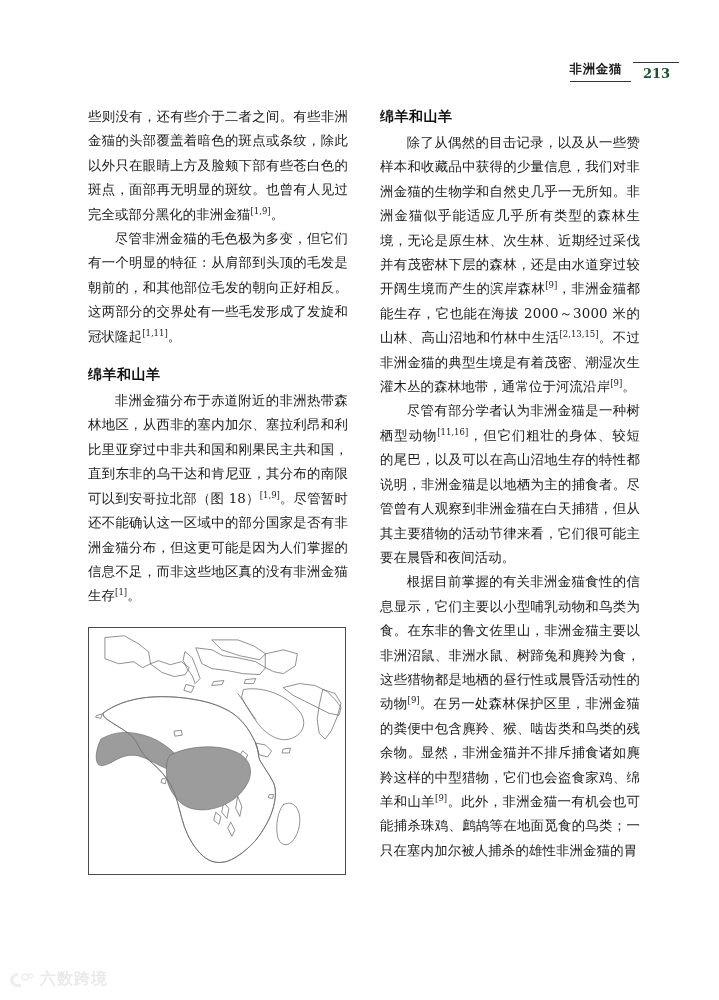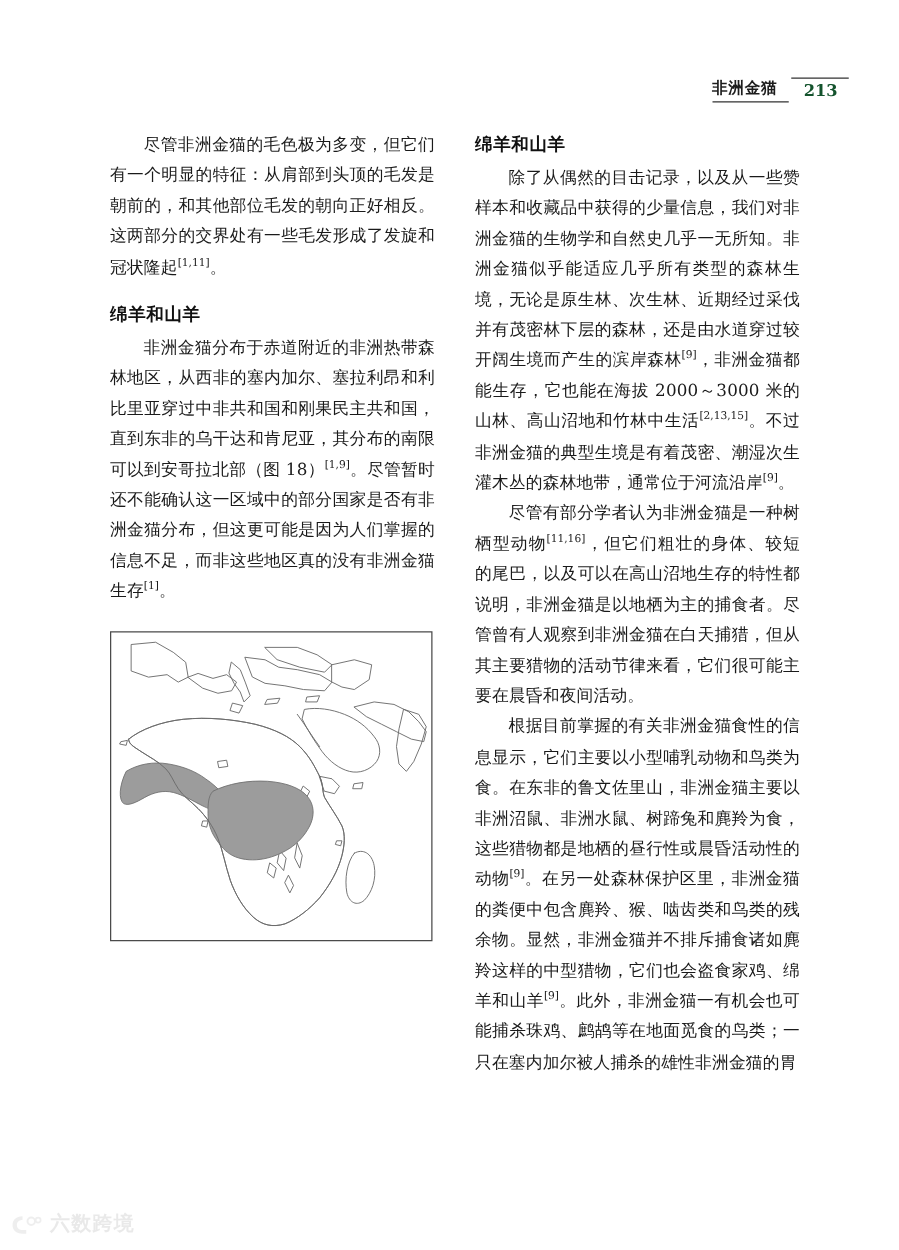--- a/index.html
+++ b/index.html
@@ -22,21 +22,21 @@
   
   #runhead {
     position: absolute;
     top: 62px;
     right: 40px;
     display: flex;
     align-items: flex-start;
     gap: 0px;
   }
   #runhead .rh-title {
-    font-family: Liberation Sans, sans-serif;
+    font-family: Liberation Mono, monospace;
     font-size: 12.5px;
     font-weight: 700;
     letter-spacing: 0.6px;
     color: #1d1d1d;
     padding: 0 9px 3px 0;
     border-bottom: 1.2px solid #333;
     line-height: 16px;
   }
   #runhead .rh-page {
     font-family: "DejaVu Serif", "Liberation Serif", serif;
@@ -161,20 +161,21 @@
 
   <div id="runhead">
     <span class="rh-title">非洲金猫</span>
     <span class="rh-page">213</span>
   </div>
 
   <div id="columns">
 
     <div class="col">
 
+      <p class="para cont"><span>些则没有，还有些介于二者之间。有些非洲金猫的头部覆盖着暗色的斑点或条纹，除此以外只在眼睛上方及脸颊下部有些苍白色的斑点，面部再无明显的斑纹。也曾有人见过完全或部分黑化的非洲金猫</span><sup class="ref">[1,9]</sup><span>。</span></p>
 
       <p class="para"><span>尽管非洲金猫的毛色极为多变，但它们有一个明显的特征：从肩部到头顶的毛发是朝前的，和其他部位毛发的朝向正好相反。这两部分的交界处有一些毛发形成了发旋和冠状隆起</span><sup class="ref">[1,11]</sup><span>。</span></p>
 
       <h2 class="h2">绵羊和山羊</h2>
 
       <p class="para"><span>非洲金猫分布于赤道附近的非洲热带森林地区，从西非的塞内加尔、塞拉利昂和利比里亚穿过中非共和国和刚果民主共和国，直到东非的乌干达和肯尼亚，其分布的南限可以到安哥拉北部（图 18）</span><sup class="ref">[1,9]</sup><span>。尽管暂时还不能确认这一区域中的部分国家是否有非洲金猫分布，但这更可能是因为人们掌握的信息不足，而非这些地区真的没有非洲金猫生存</span><sup class="ref">[1]</sup><span>。</span></p>
 
       <figure class="map-figure">
         <div class="map-box">
           <svg viewBox="0 0 258 248" xmlns="http://www.w3.org/2000/svg">

